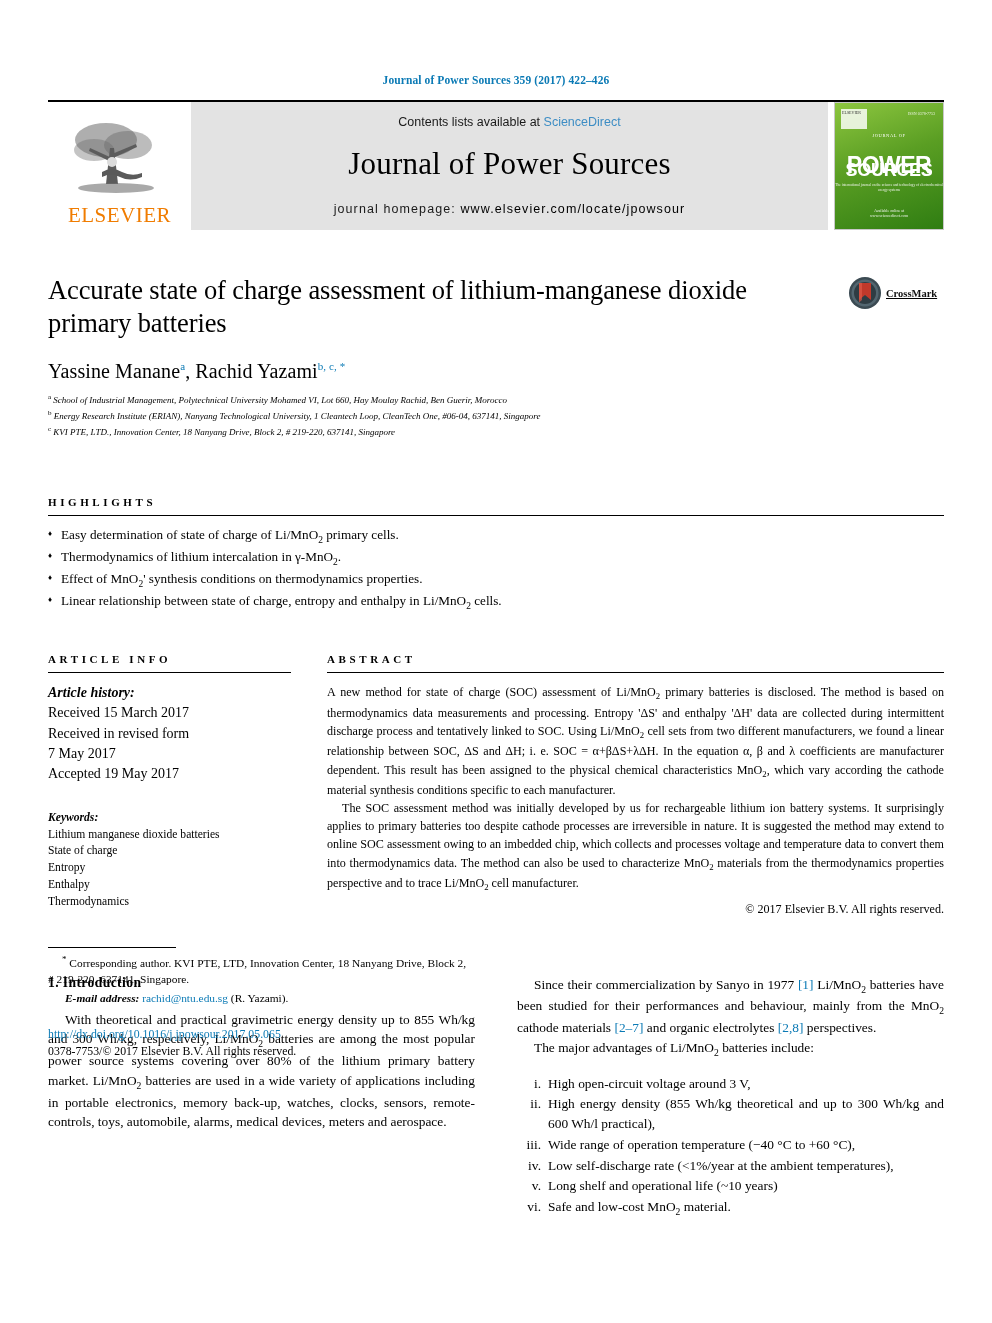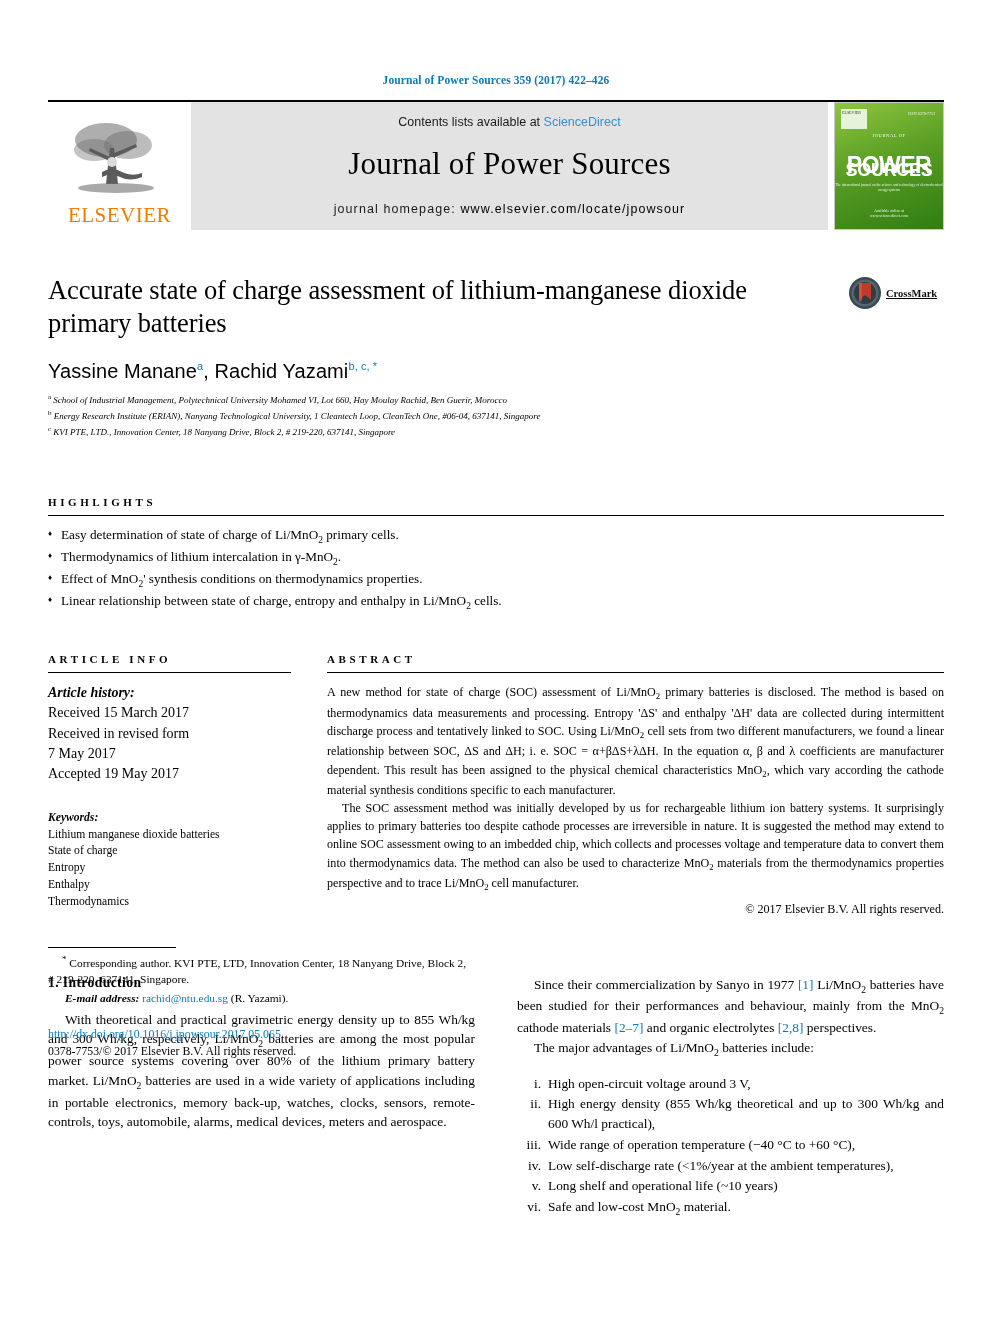--- a/index.html
+++ b/index.html
@@ -182,21 +182,21 @@
     gap: 4px;
     text-decoration: underline;
   }
   .crossmark-label {
     font-family: "Liberation Serif", serif;
     font-weight: bold;
     font-size: 10.5px;
     color: #111;
   }
   .authors {
-    font-family: Liberation Sans, sans-serif;
+    font-family: Liberation Serif, serif;
     font-size: 20px;
     margin-top: 21px;
     letter-spacing: 0.1px;
   }
   .authors sup { color: #0b7ab5; font-size: 11px; }
   .affiliations {
     margin-top: 9px;
     font-size: 9px;
     font-style: italic;
     line-height: 1.55;

